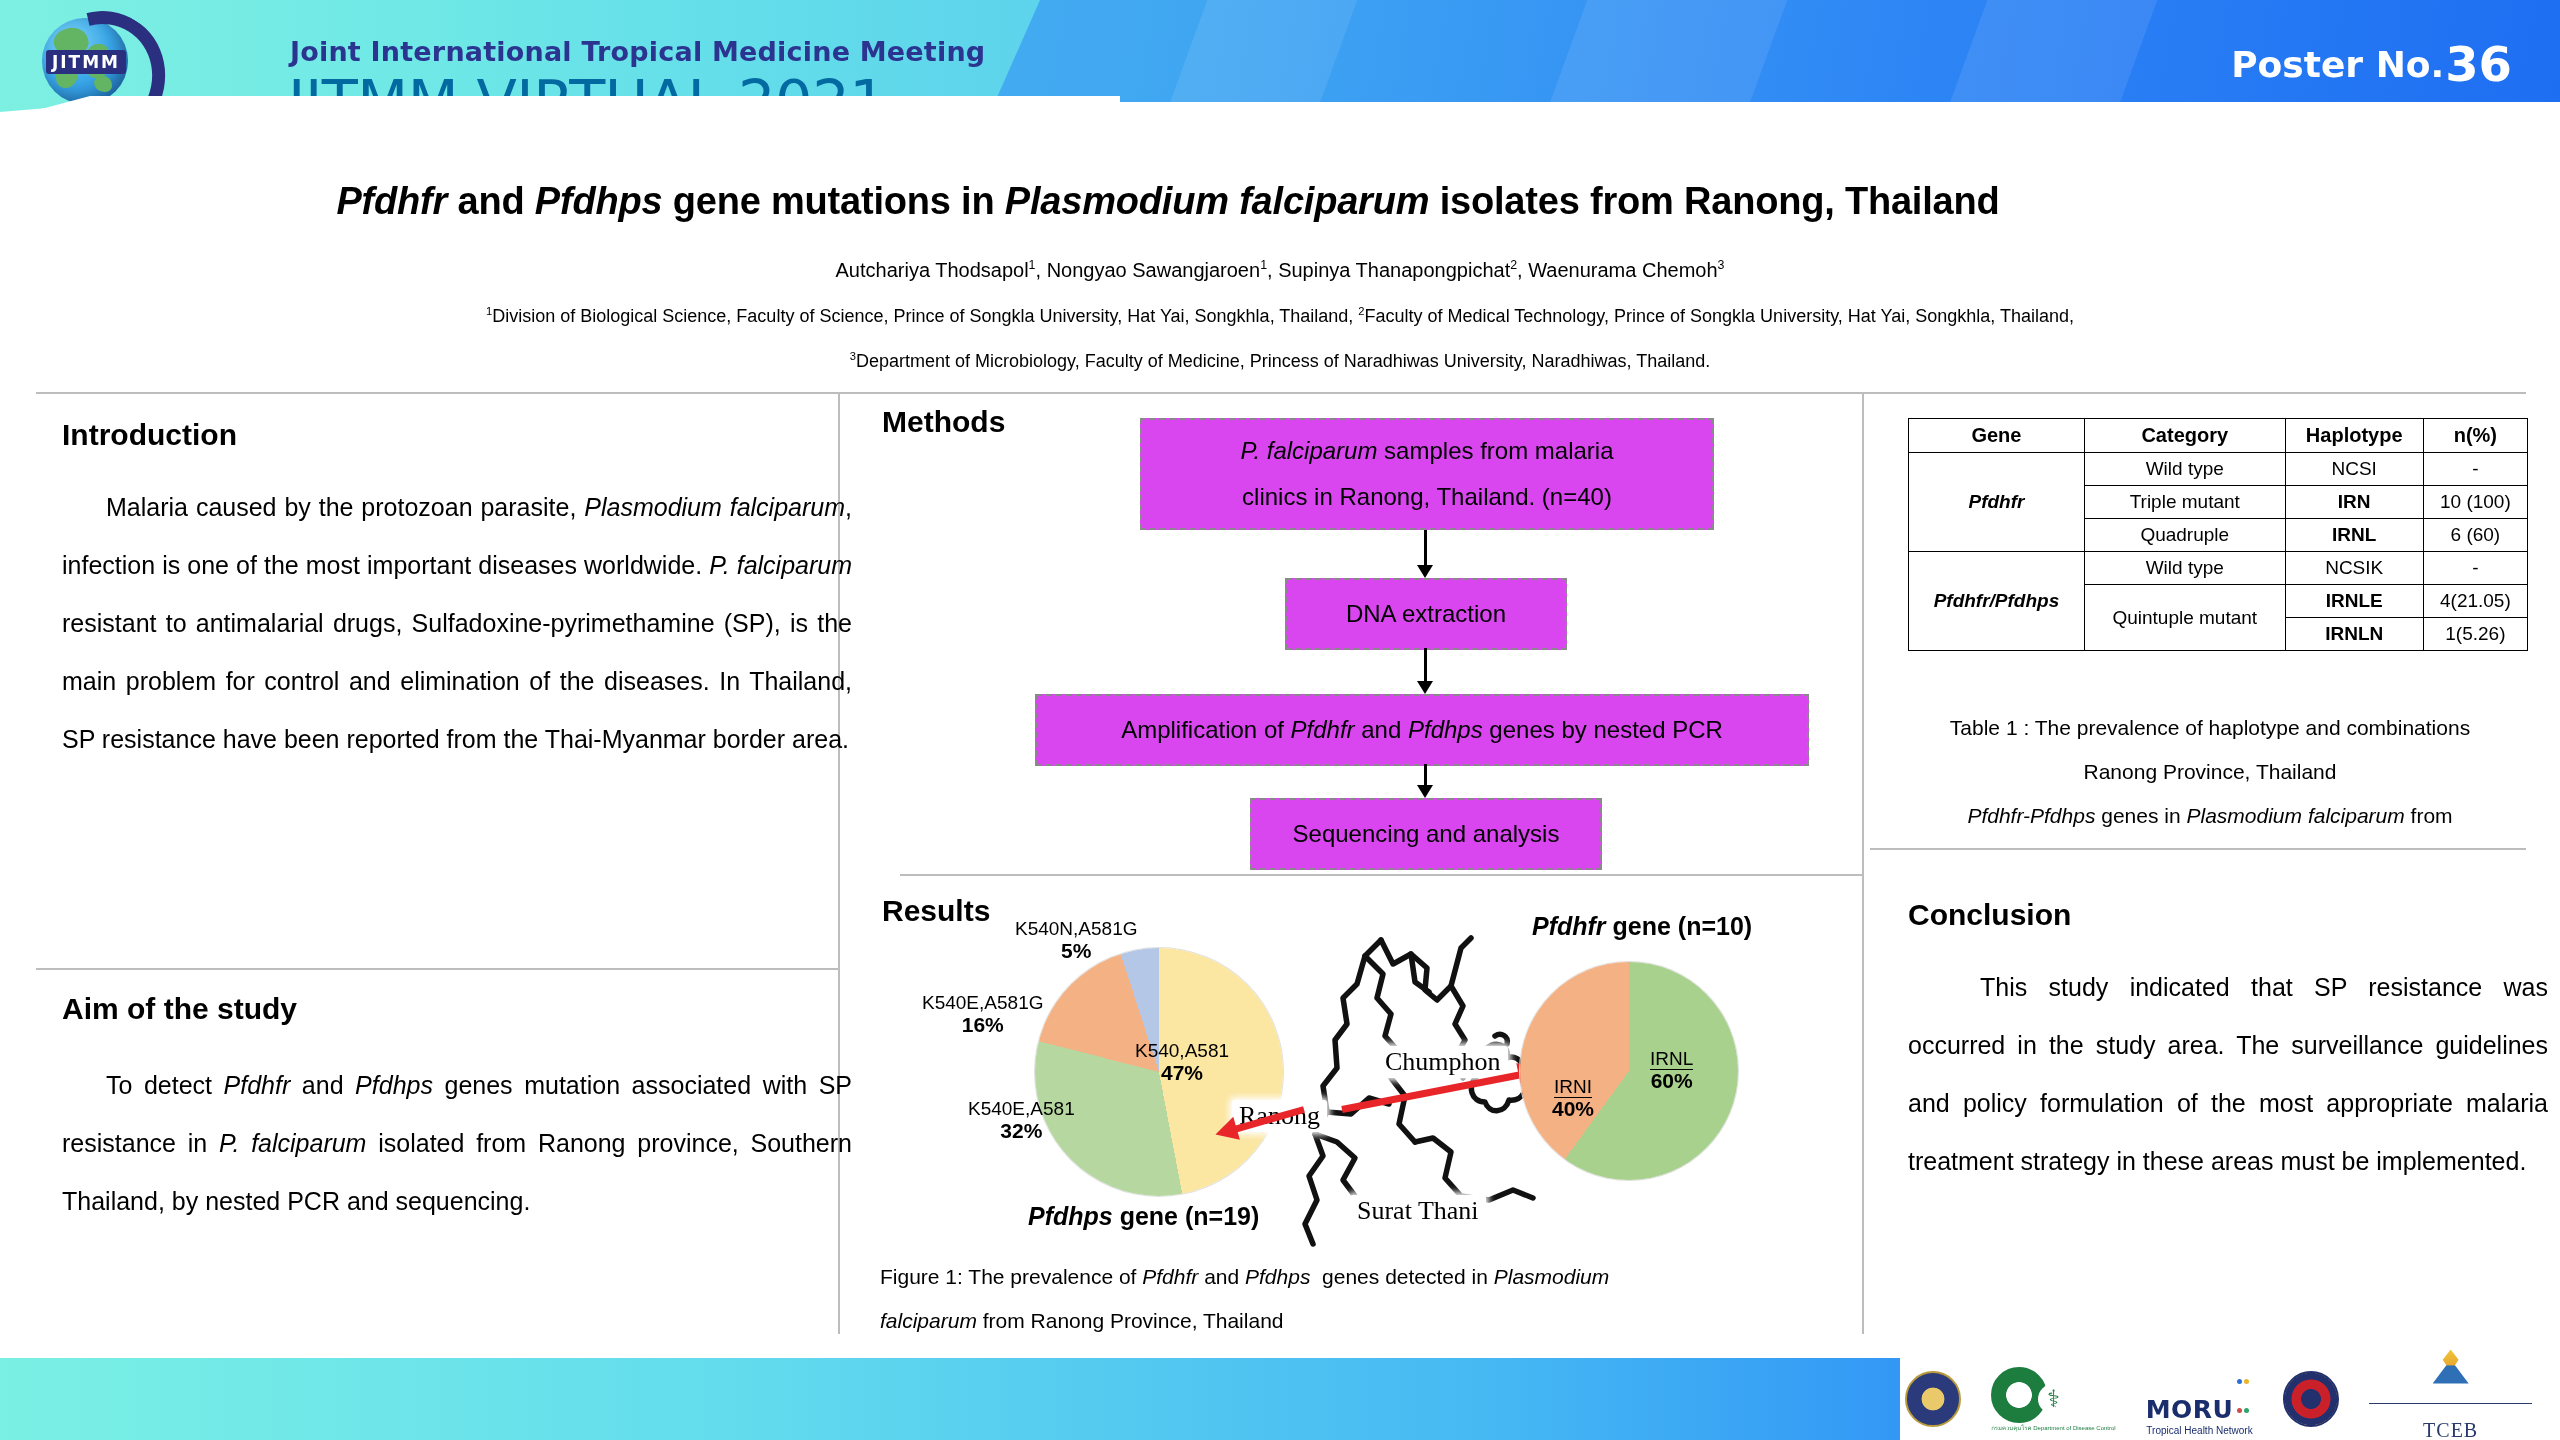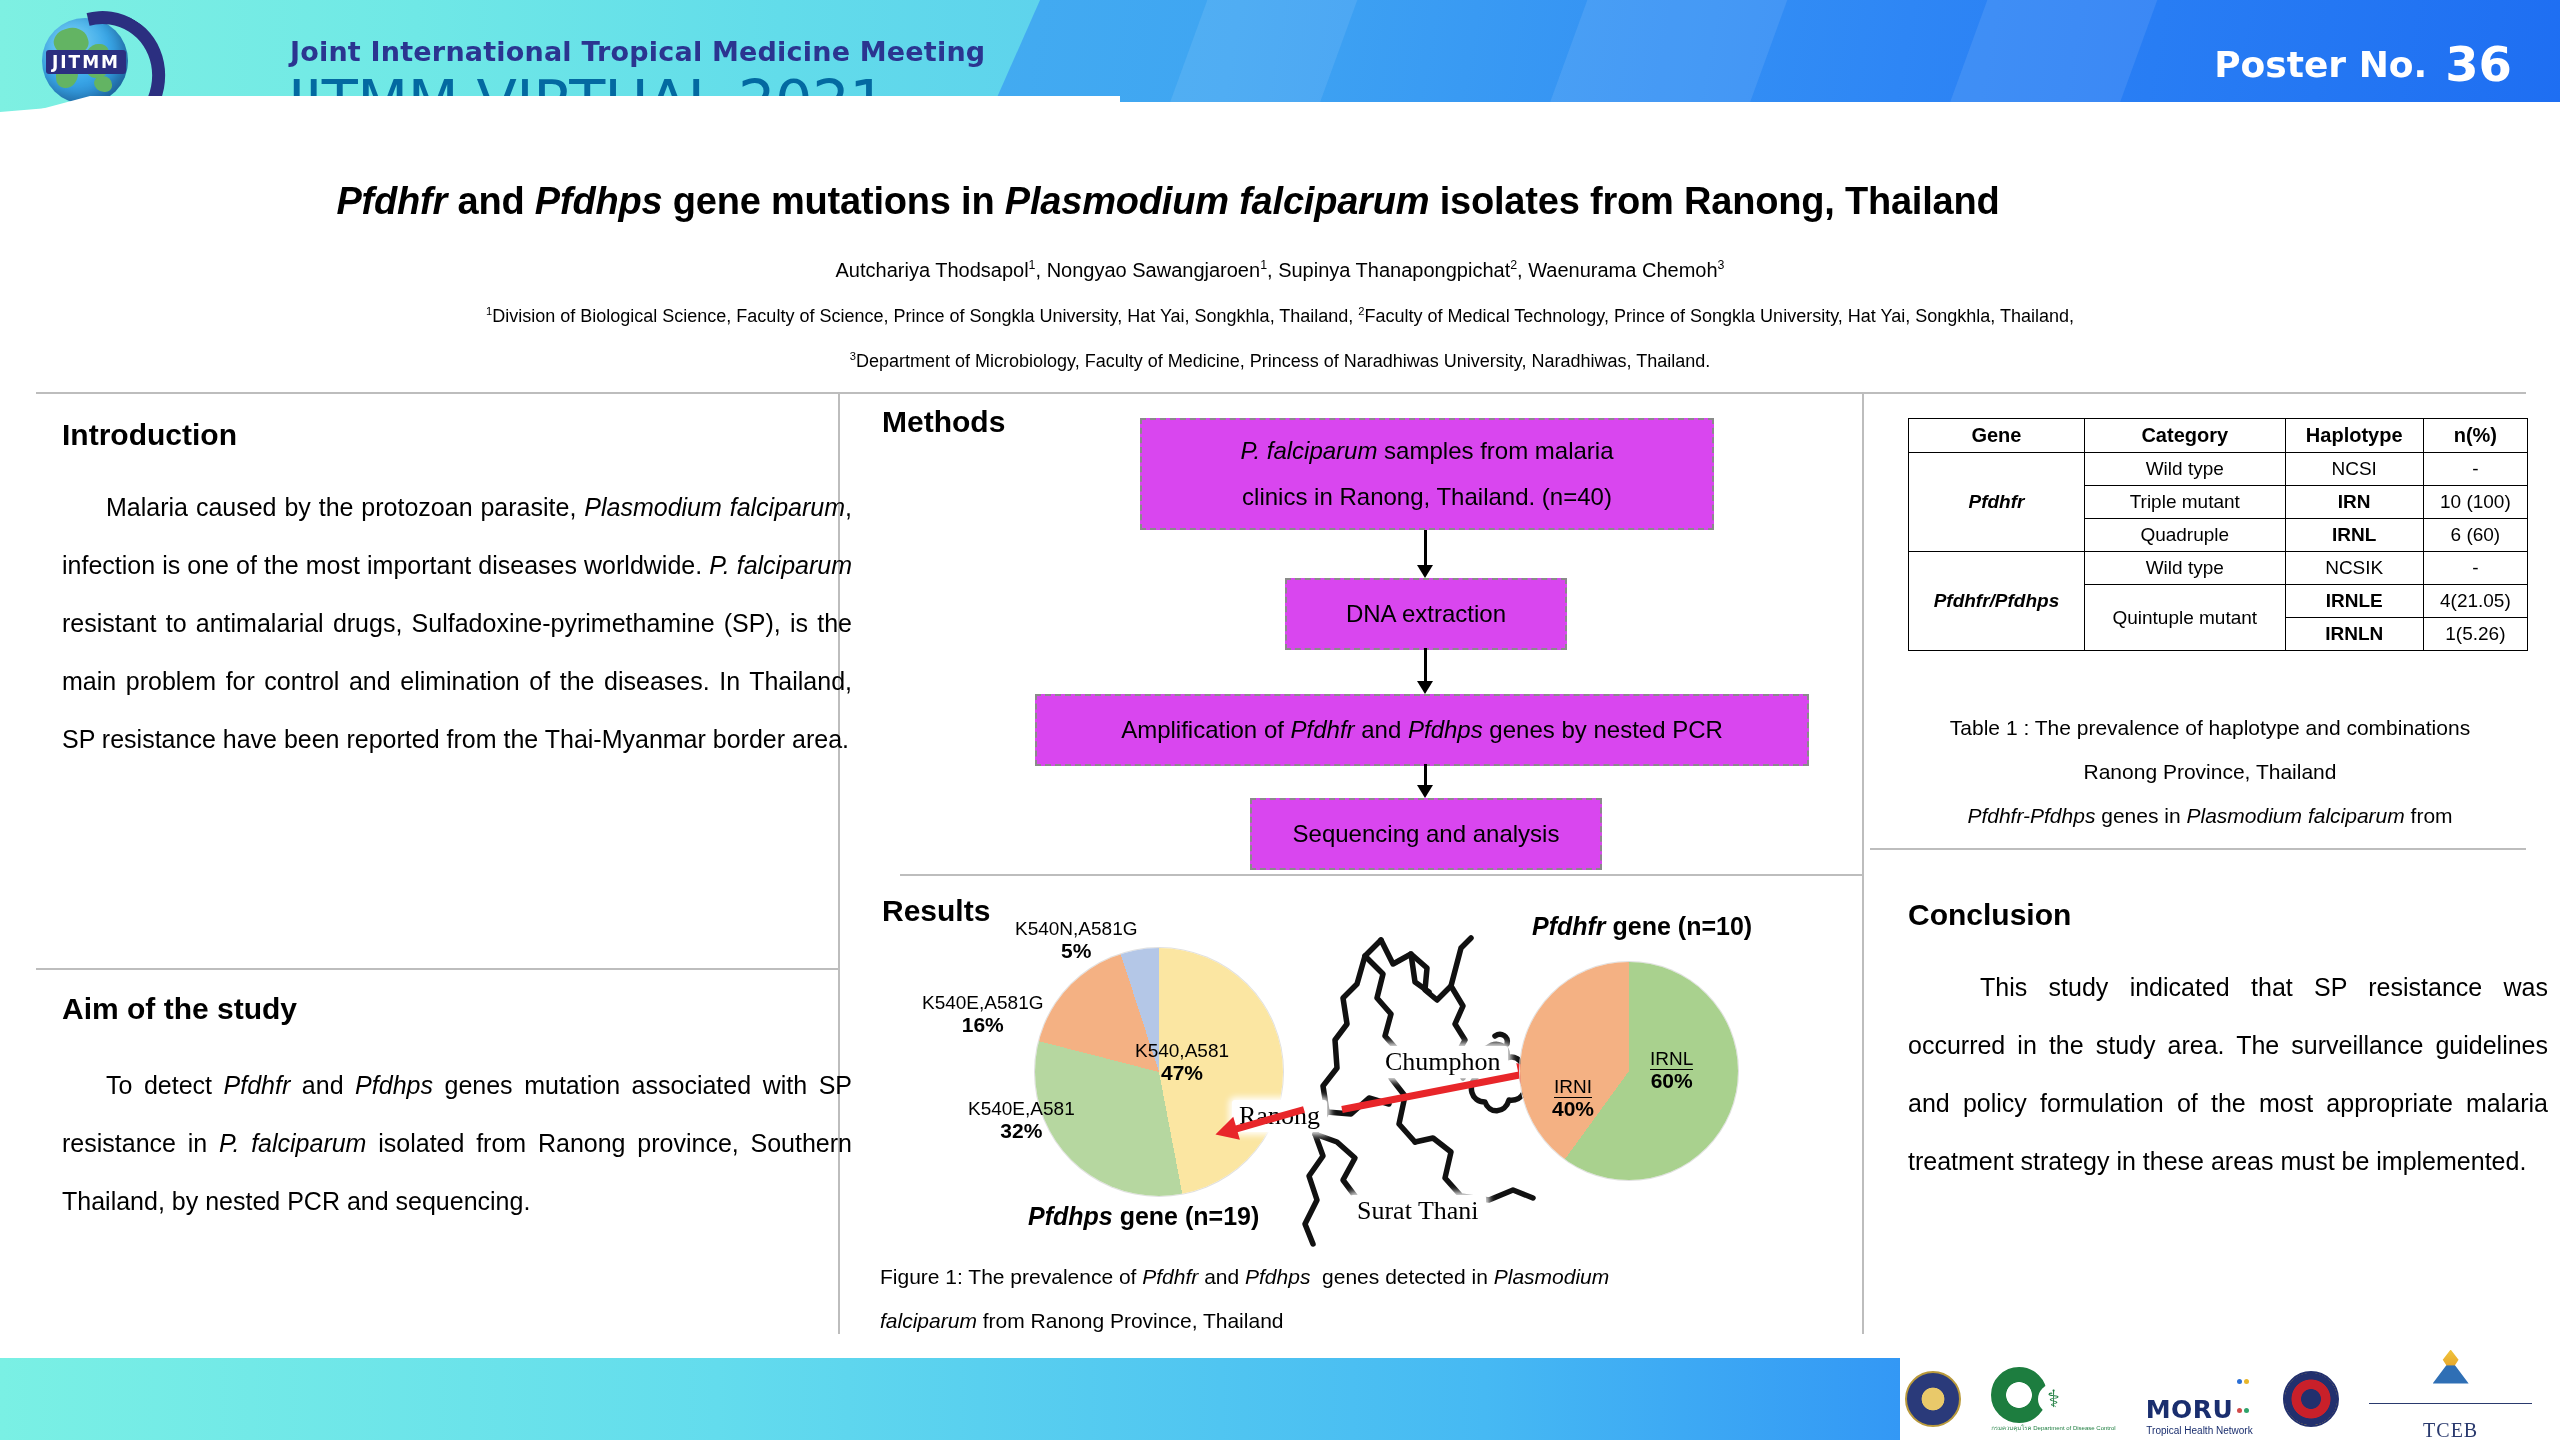--- a/index.html
+++ b/index.html
@@ -36,21 +36,21 @@
   .jitmm-badge{position:absolute;left:30px;top:44px;width:80px;height:24px;
      background:#2b2f80;border-radius:3px;color:#fff;font-weight:bold;font-size:17px;
      letter-spacing:2px;text-align:center;line-height:24px;font-family:"DejaVu Sans",sans-serif;}
 
   .hdr-title1{position:absolute;left:290px;top:36px;font-size:27px;font-weight:bold;
      color:#2b3590;font-family:"DejaVu Sans",sans-serif;letter-spacing:.2px;}
   .hdr-title2{position:absolute;left:288px;top:72px;font-size:59px;font-weight:normal;
      color:#0369a1;font-family:"DejaVu Sans",sans-serif;letter-spacing:-.5px;line-height:1;}
   .poster-no{position:absolute;right:48px;top:36px;color:#fff;font-weight:bold;
      font-size:36px;font-family:"DejaVu Sans",sans-serif;}
-  .poster-no .num{font-size:48px;vertical-align:-4px;margin-left:18px;}
+  .poster-no .num{font-size:48px;vertical-align:-4px;margin-left:1px;}
 
   
   .title{position:absolute;left:0;top:180px;width:2336px;text-align:center;
      font-size:38px;font-weight:bold;letter-spacing:-.2px;}
   .authors{position:absolute;left:0;top:258px;width:2560px;text-align:center;font-size:20px;}
   .affil{position:absolute;left:0;width:2560px;text-align:center;font-size:18px;}
   .affil1{top:305px;}
   .affil2{top:350px;}
   sup{font-size:.62em;vertical-align:super;}
 

